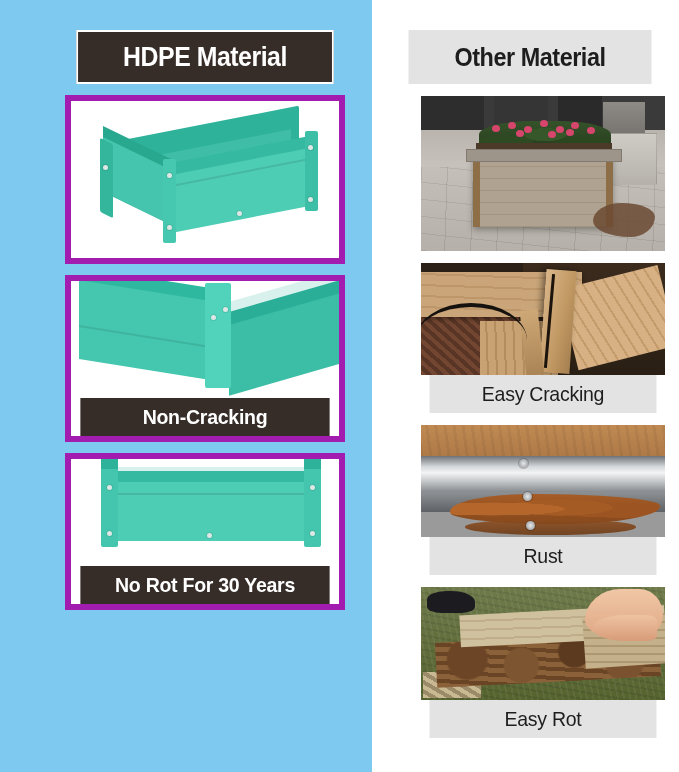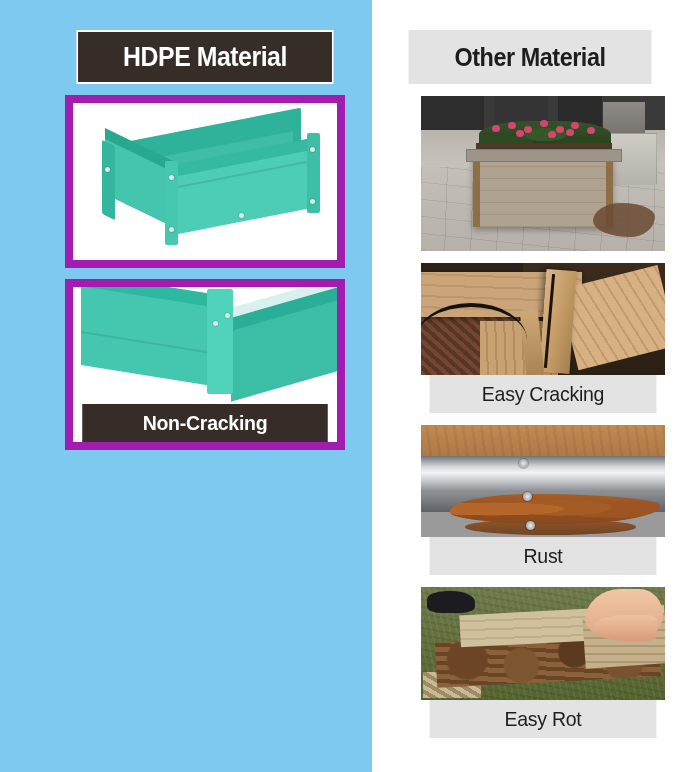--- a/index.html
+++ b/index.html
@@ -61,21 +61,21 @@
     font-size: 26px;
     font-weight: bold;
     letter-spacing: -0.5px;
     transform: scaleX(0.9);
   }
 
   
   .card {
     margin-top: 11px;
     background: #ffffff;
-    border: 8px solid #a21caf;
+    border: 6px solid #a21caf;
     overflow: hidden;
   }
   .card-right { margin-top: 12px; border: none; padding-left: 26px; }
 
   .photo {
     position: relative;
     width: 100%;
     overflow: hidden;
     background: #ffffff;
   }
@@ -488,20 +488,39 @@
           <div class="p2-right-panel"></div>
           <div class="p2-top-rail2"></div>
           <div class="p2-post"></div>
           <div class="screw" style="left:140px; top:34px;"></div>
           <div class="screw" style="left:152px; top:26px;"></div>
         </div>
       </div>
       <div class="cap cap-dark">Non-Cracking</div>
     </div>
 
+    <div class="card">
+      <div class="photo photo-l3">
+        <div class="planter-stage">
+          <div class="p3-inner"></div>
+          <div class="p3-body"></div>
+          <div class="p3-rim"></div>
+          <div class="p3-post l"></div>
+          <div class="p3-post r"></div>
+          <div class="p3-post-top" style="left:30px;"></div>
+          <div class="p3-post-top" style="left:233px;"></div>
+          <div class="screw" style="left:36px; top:26px;"></div>
+          <div class="screw" style="left:36px; top:72px;"></div>
+          <div class="screw" style="left:239px; top:26px;"></div>
+          <div class="screw" style="left:239px; top:72px;"></div>
+          <div class="screw" style="left:136px; top:74px;"></div>
+        </div>
+      </div>
+      <div class="cap cap-dark">No Rot For 30 Years</div>
+    </div>
 
 
   </div>
 
   <div class="col col-right">
 
     <div class="hdr hdr-light">Other Material</div>
 
     <div class="card card-right">
       <div class="photo photo-r1">

